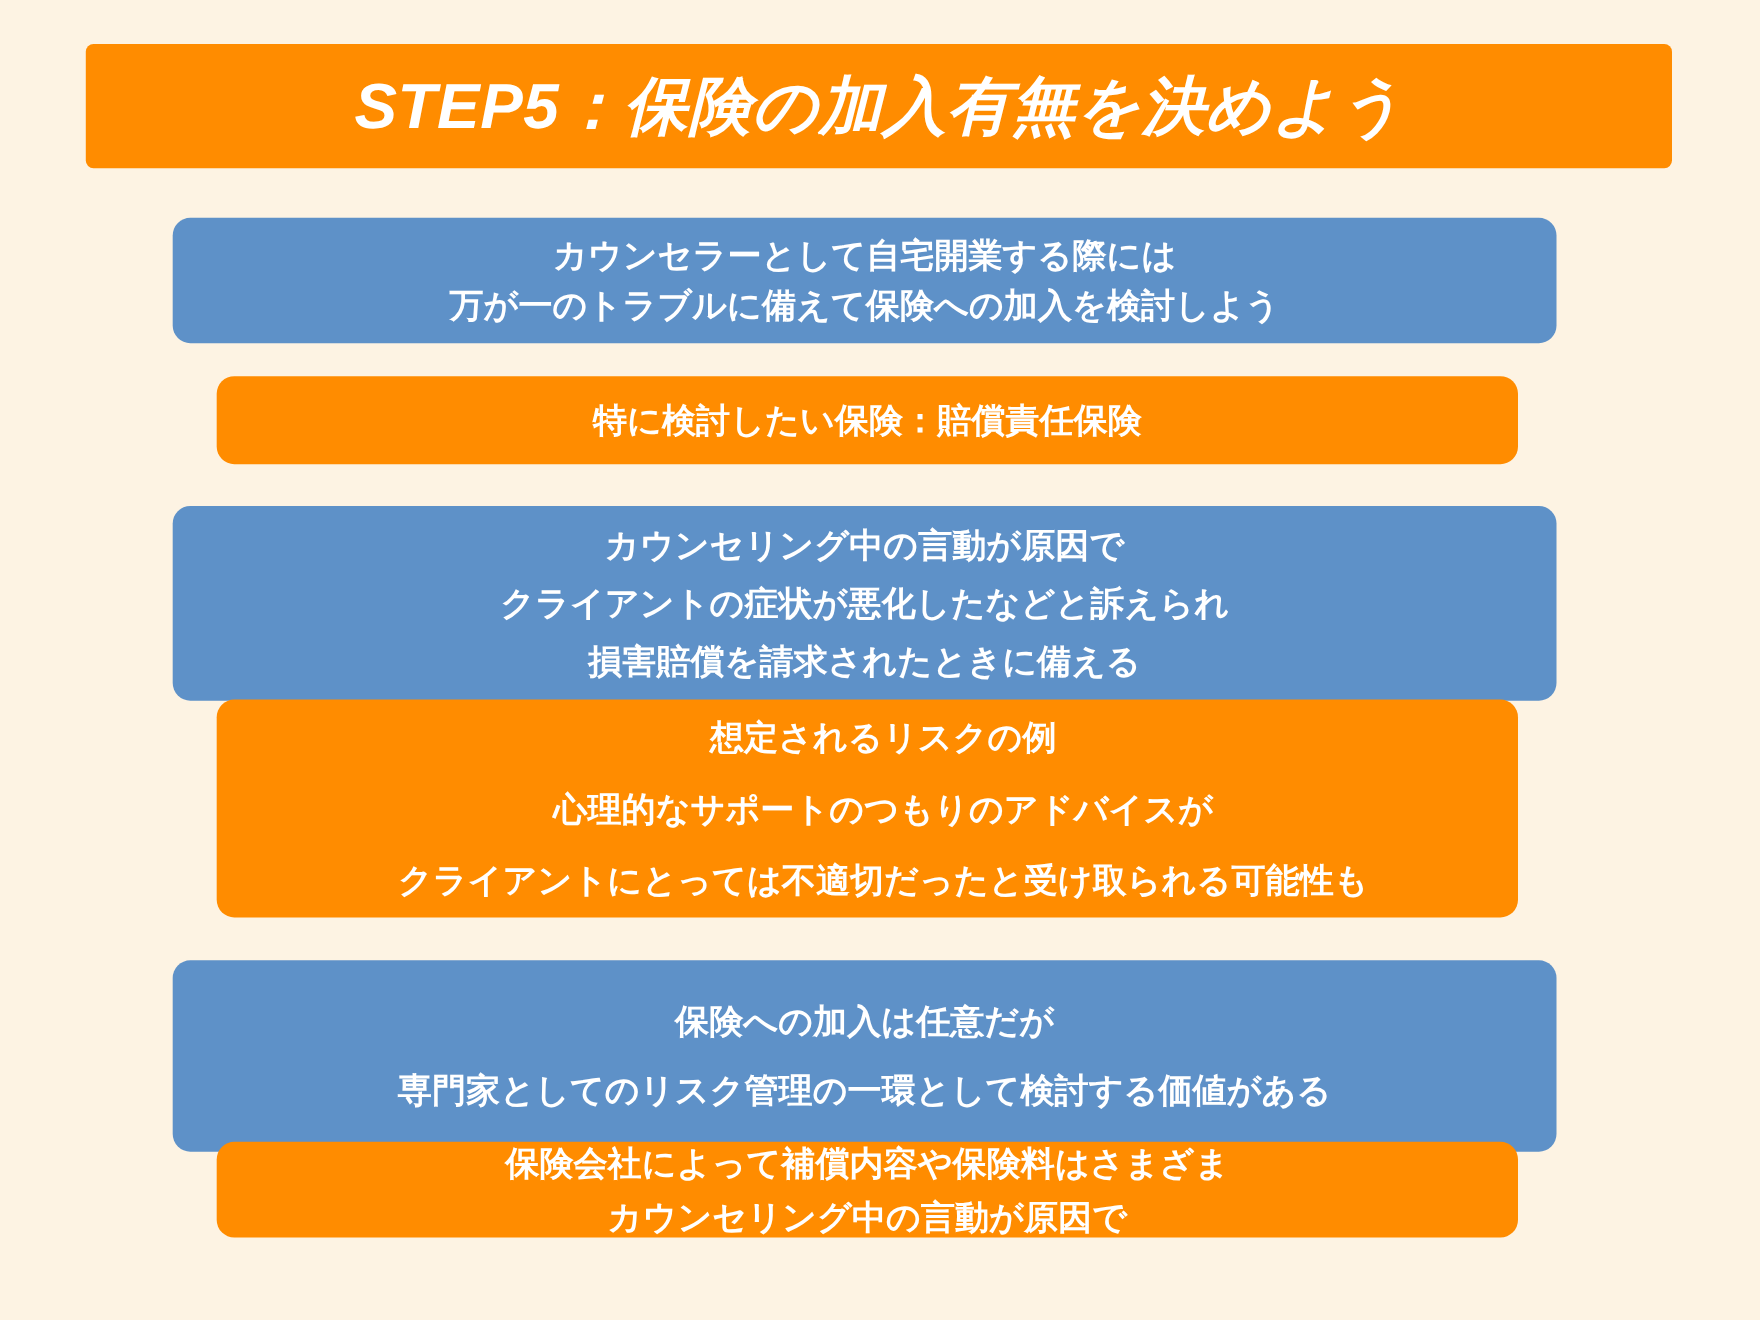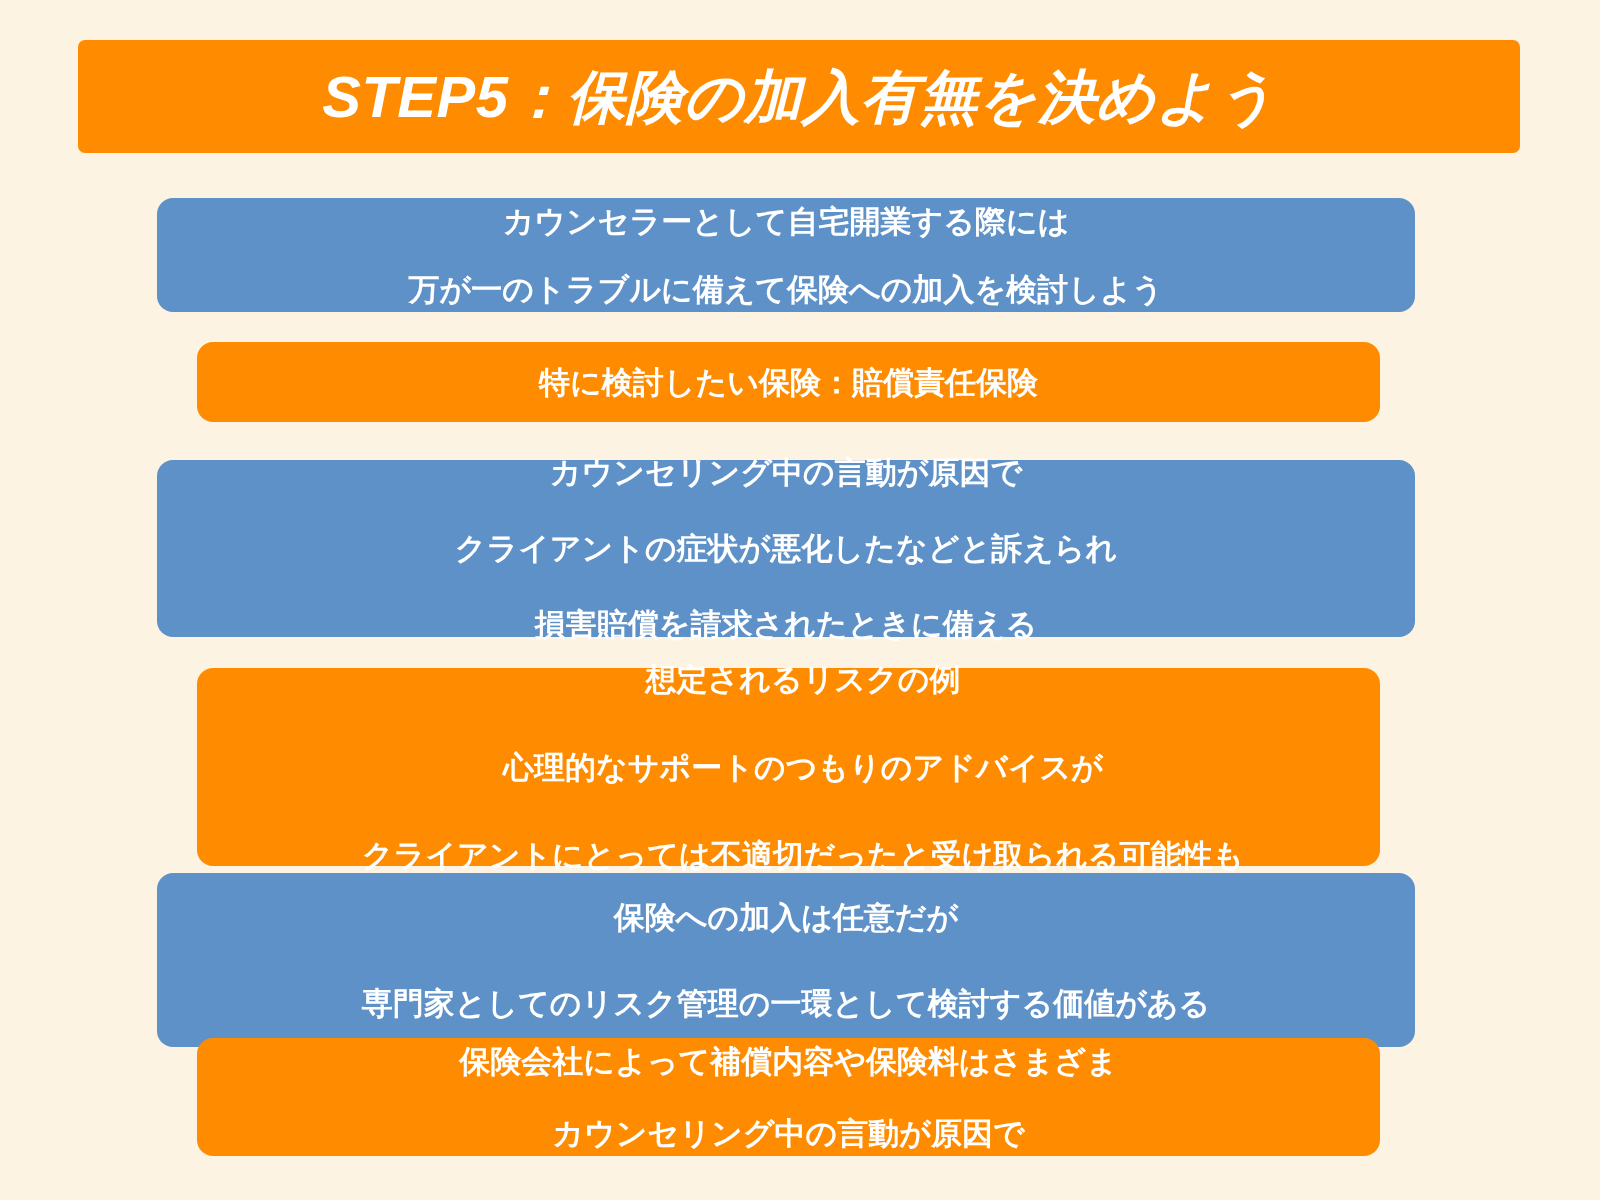--- a/index.html
+++ b/index.html
@@ -51,21 +51,20 @@
 
   
   .block {
     position: absolute;
     box-sizing: border-box;
     border-radius: 16px;
     display: flex;
     flex-direction: column;
     align-items: center;
     justify-content: center;
-    gap: 23px;
   }
   .block.blue {
     background: #5E91C8;
     left: 157px;
     width: 1258px;
   }
   .block.orange {
     background: #FF8C00;
     left: 197px;
     width: 1183px;
@@ -82,27 +81,27 @@
   
   #block-1 { top: 198px;  height: 114px; }
   #block-1 .line { margin: 7px 0; }
 
   #block-2 { top: 342px;  height: 80px; }
   #block-2 .line { margin: 0; }
 
   #block-3 { top: 460px;  height: 177px; }
   #block-3 .line { margin: 11px 0; }
 
-  #block-4 { top: 668px;  height: 198px; padding-left: 29px; }
+  #block-4 { top: 636px;  height: 198px; padding-left: 29px; }
   #block-4 .line { margin: 17px 0; }
 
   #block-5 { top: 873px;  height: 174px; }
   #block-5 .line { margin: 16px 0; }
 
-  #block-6 { top: 1038px; height: 118px; }
+  #block-6 { top: 1038px; height: 87px; }
   #block-6 .line { margin: 9px 0; }
 </style>
 </head>
 <body>
 
 <div id="slide">
 
   <div class="title-banner">
     <div class="title-text">STEP5：保険の加入有無を決めよう</div>
   </div>

